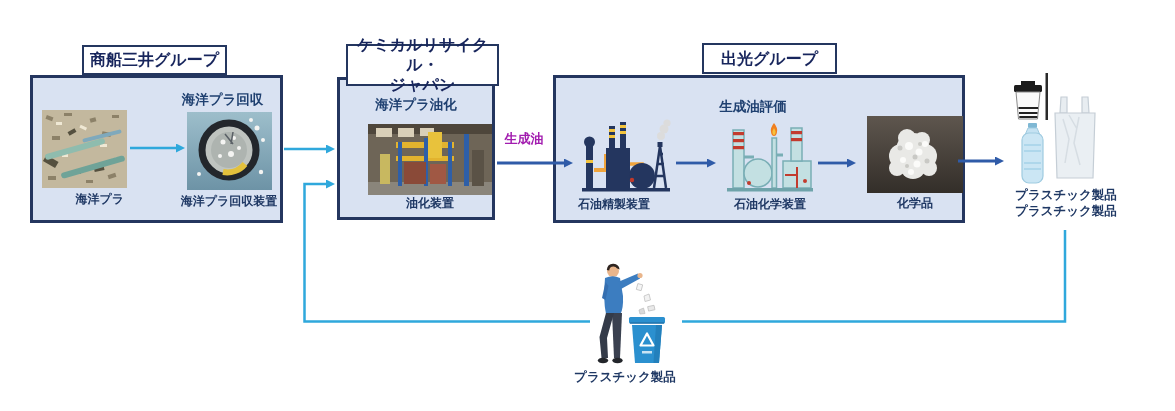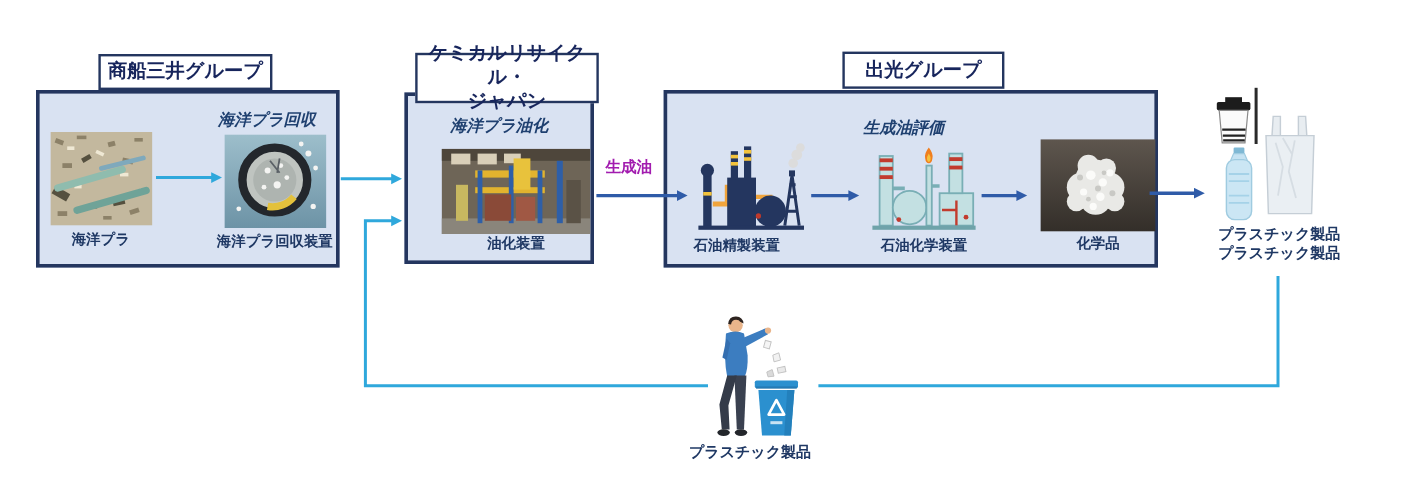--- a/index.html
+++ b/index.html
@@ -6,21 +6,21 @@
   .canvas{
     position:relative;width:1175px;height:411px;background:#ffffff;overflow:hidden;
     font-family:"Liberation Sans","DejaVu Sans",sans-serif;
   }
   .group-box{position:absolute;box-sizing:border-box;border:3px solid #24365F;background:#D9E2F2;z-index:1;}
   .label-box{
     position:absolute;box-sizing:border-box;background:#ffffff;border:2px solid #24365F;
     color:#17255C;font-weight:bold;font-size:16px;line-height:1.25;
     display:flex;flex-direction:column;align-items:center;justify-content:center;text-align:center;z-index:7;
   }
-  .title{position:absolute;color:#1F4070;font-weight:bold;font-size:13.5px;text-align:center;z-index:3;font-style:italic;}
+  .title{position:absolute;color:#1F4070;font-weight:bold;font-size:13.5px;text-align:center;z-index:3;}
   .caption{position:absolute;color:#1F3864;font-weight:600;font-size:12px;line-height:1.3;text-align:center;z-index:3;}
   .flow-label{position:absolute;color:#a21caf;font-weight:600;font-size:13px;text-align:center;z-index:3;}
   .art{position:absolute;z-index:3;}
   .art svg{display:block;}
   #connectors{position:absolute;left:0;top:0;z-index:4;pointer-events:none;}
   #recycle-scene{position:absolute;left:590px;top:258px;width:90px;height:112px;background:#ffffff;z-index:5;}
 </style>
 </head>
 <body>
 
@@ -73,21 +73,21 @@
       <g fill="#55503F">
         <rect x="2" y="48" width="14" height="7" transform="rotate(30 9 51)"></rect>
           <rect x="52" y="56" width="10" height="5" transform="rotate(-12 57 58)"></rect>
         <rect x="26" y="20" width="8" height="4" transform="rotate(-30 30 22)"></rect>
       </g>
       <rect x="2" y="36" width="62" height="6" rx="3" fill="#8FBCAE" transform="rotate(-16 33 39)"></rect>
       <rect x="18" y="54" width="66" height="6" rx="3" fill="#6FA398" transform="rotate(-16 51 57)"></rect>
       <rect x="40" y="24" width="40" height="4" rx="2" fill="#7FA9BC" transform="rotate(-14 60 26)"></rect>
     </svg>
   </div>
-  <div class="caption" style="left:44px;top:192px;width:80px;">海洋プラ</div>
+  <div class="caption" style="left:44px;top:192px;width:80px;text-align:right;">海洋プラ</div>
 
   <div class="art" style="left:187px;top:112px;">
     <svg width="85" height="78" viewBox="0 0 85 78">
       <defs>
         <linearGradient id="waterG" x1="0" y1="0" x2="0" y2="1">
           <stop offset="0" stop-color="#9DBECB"></stop>
             <stop offset="1" stop-color="#6D93A6"></stop>
         </linearGradient>
       </defs>
       <rect width="85" height="78" fill="url(#waterG)"></rect>

